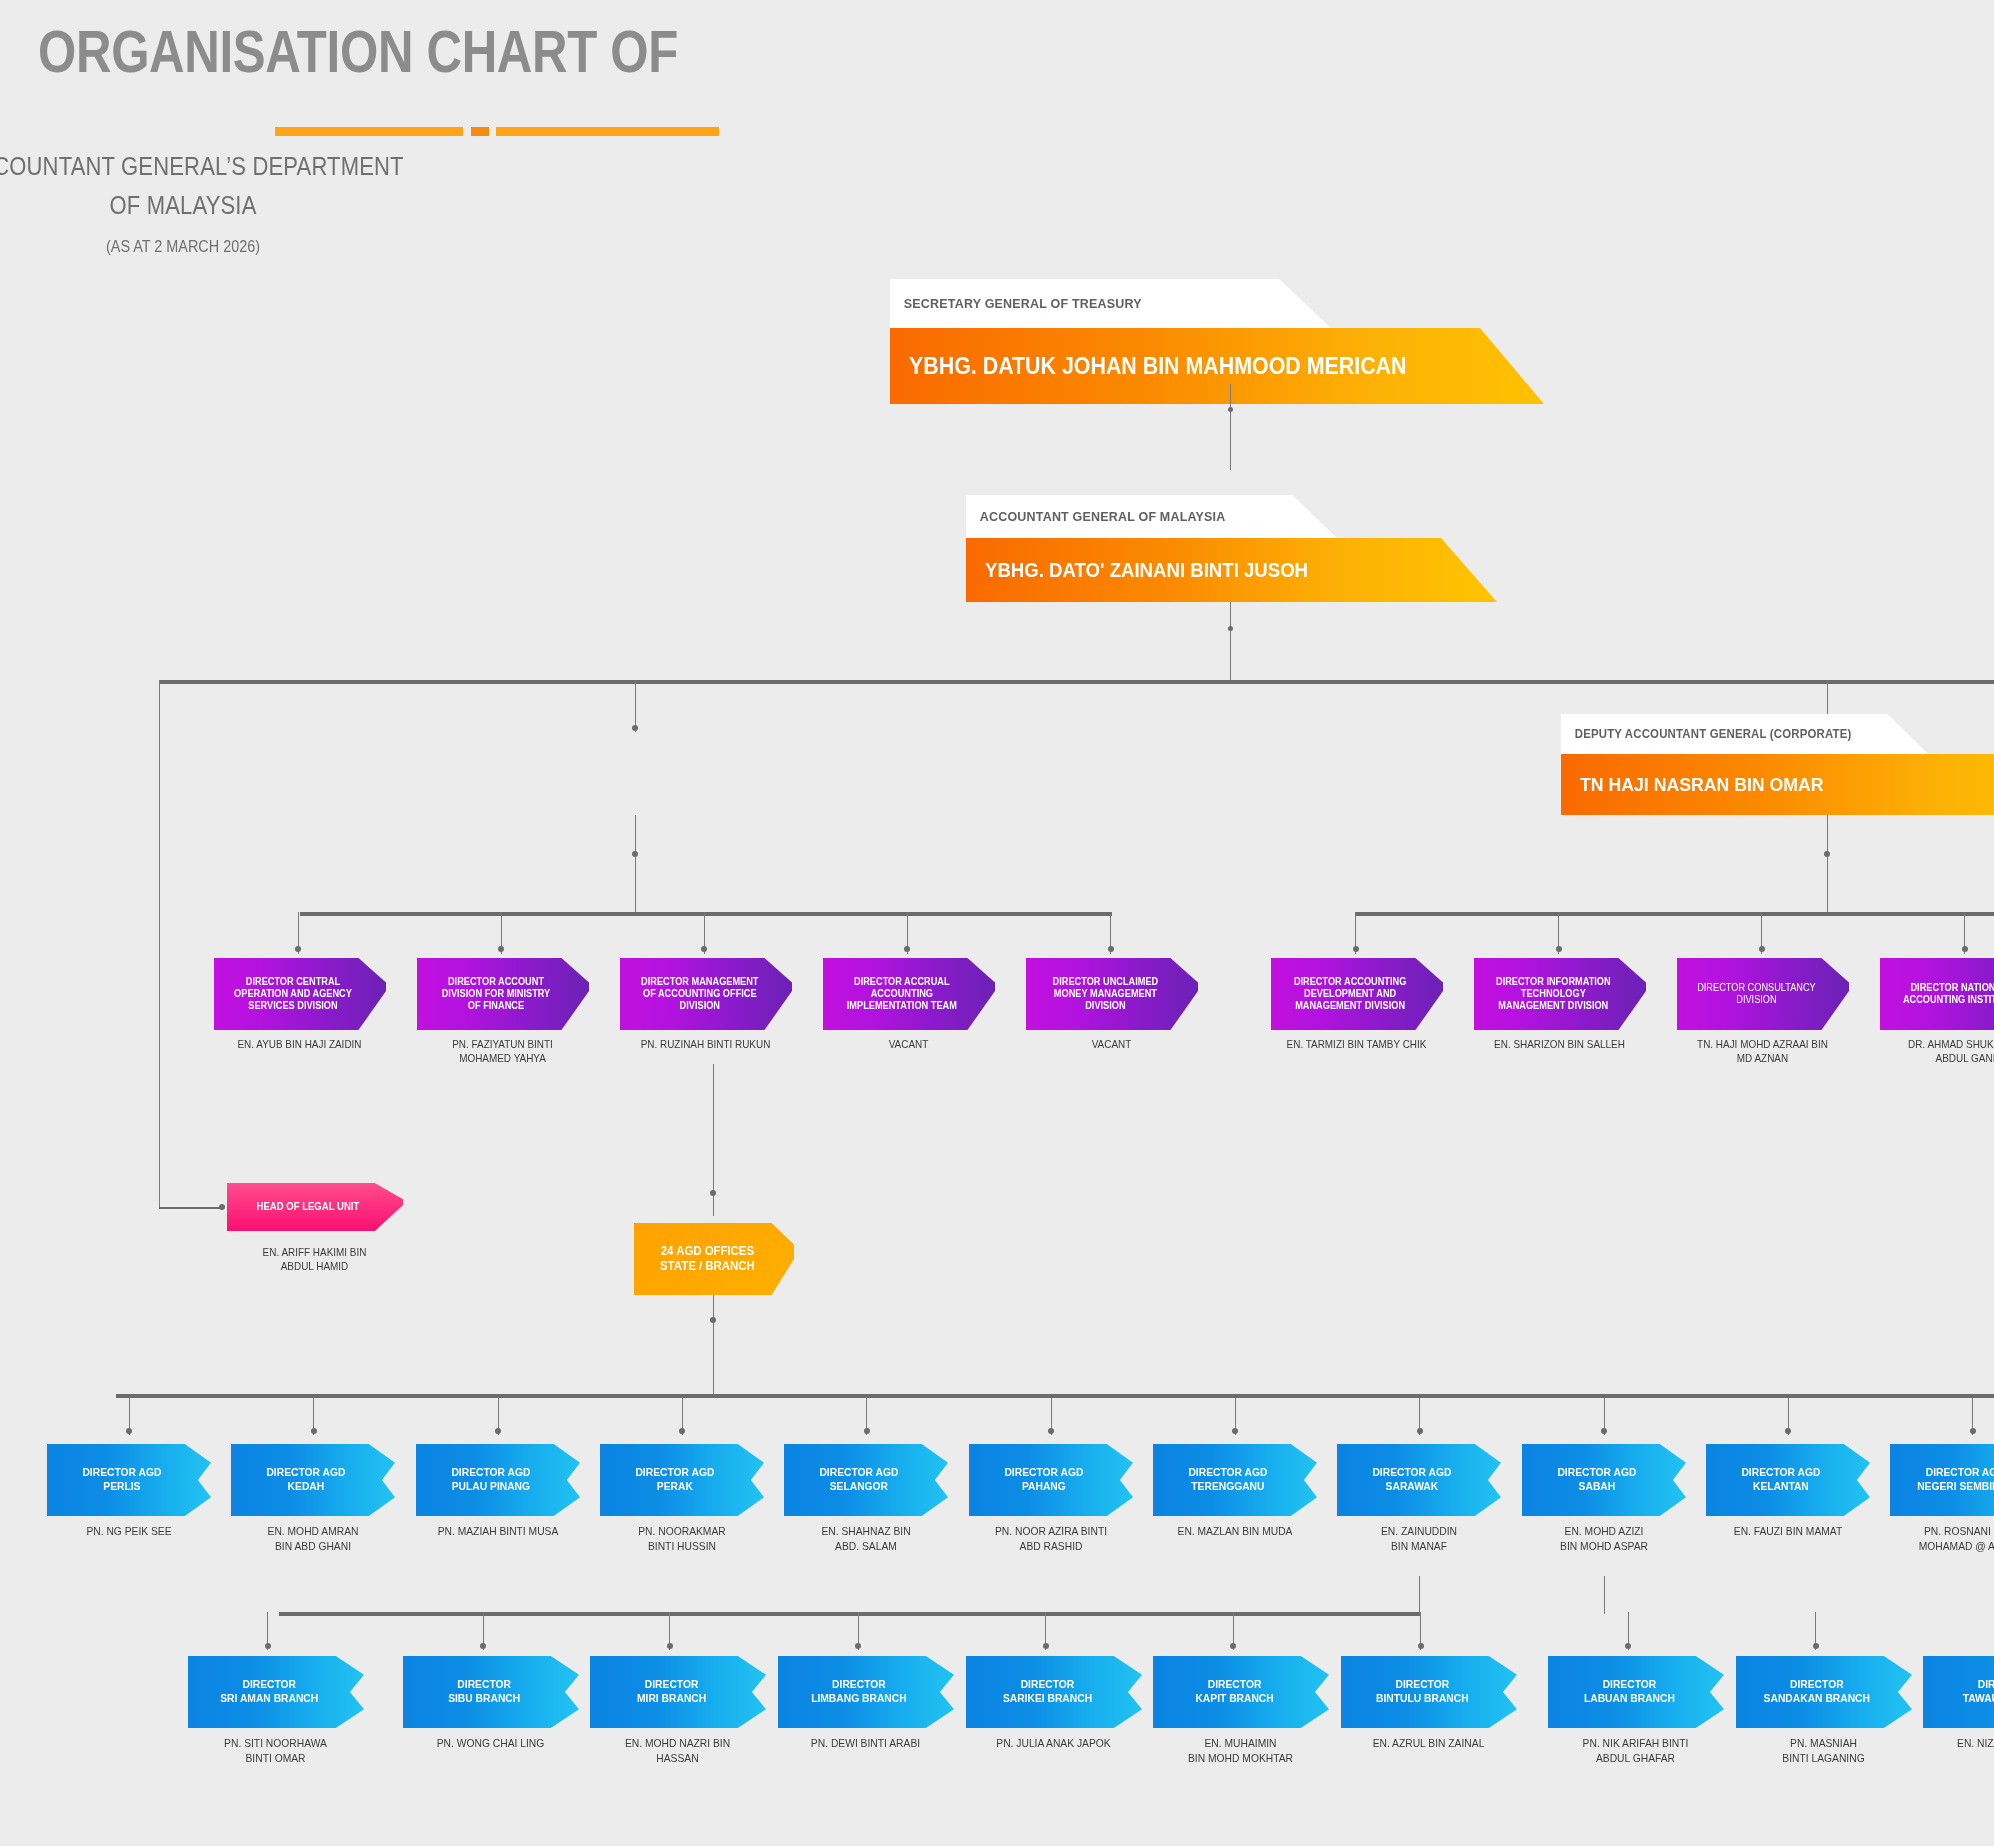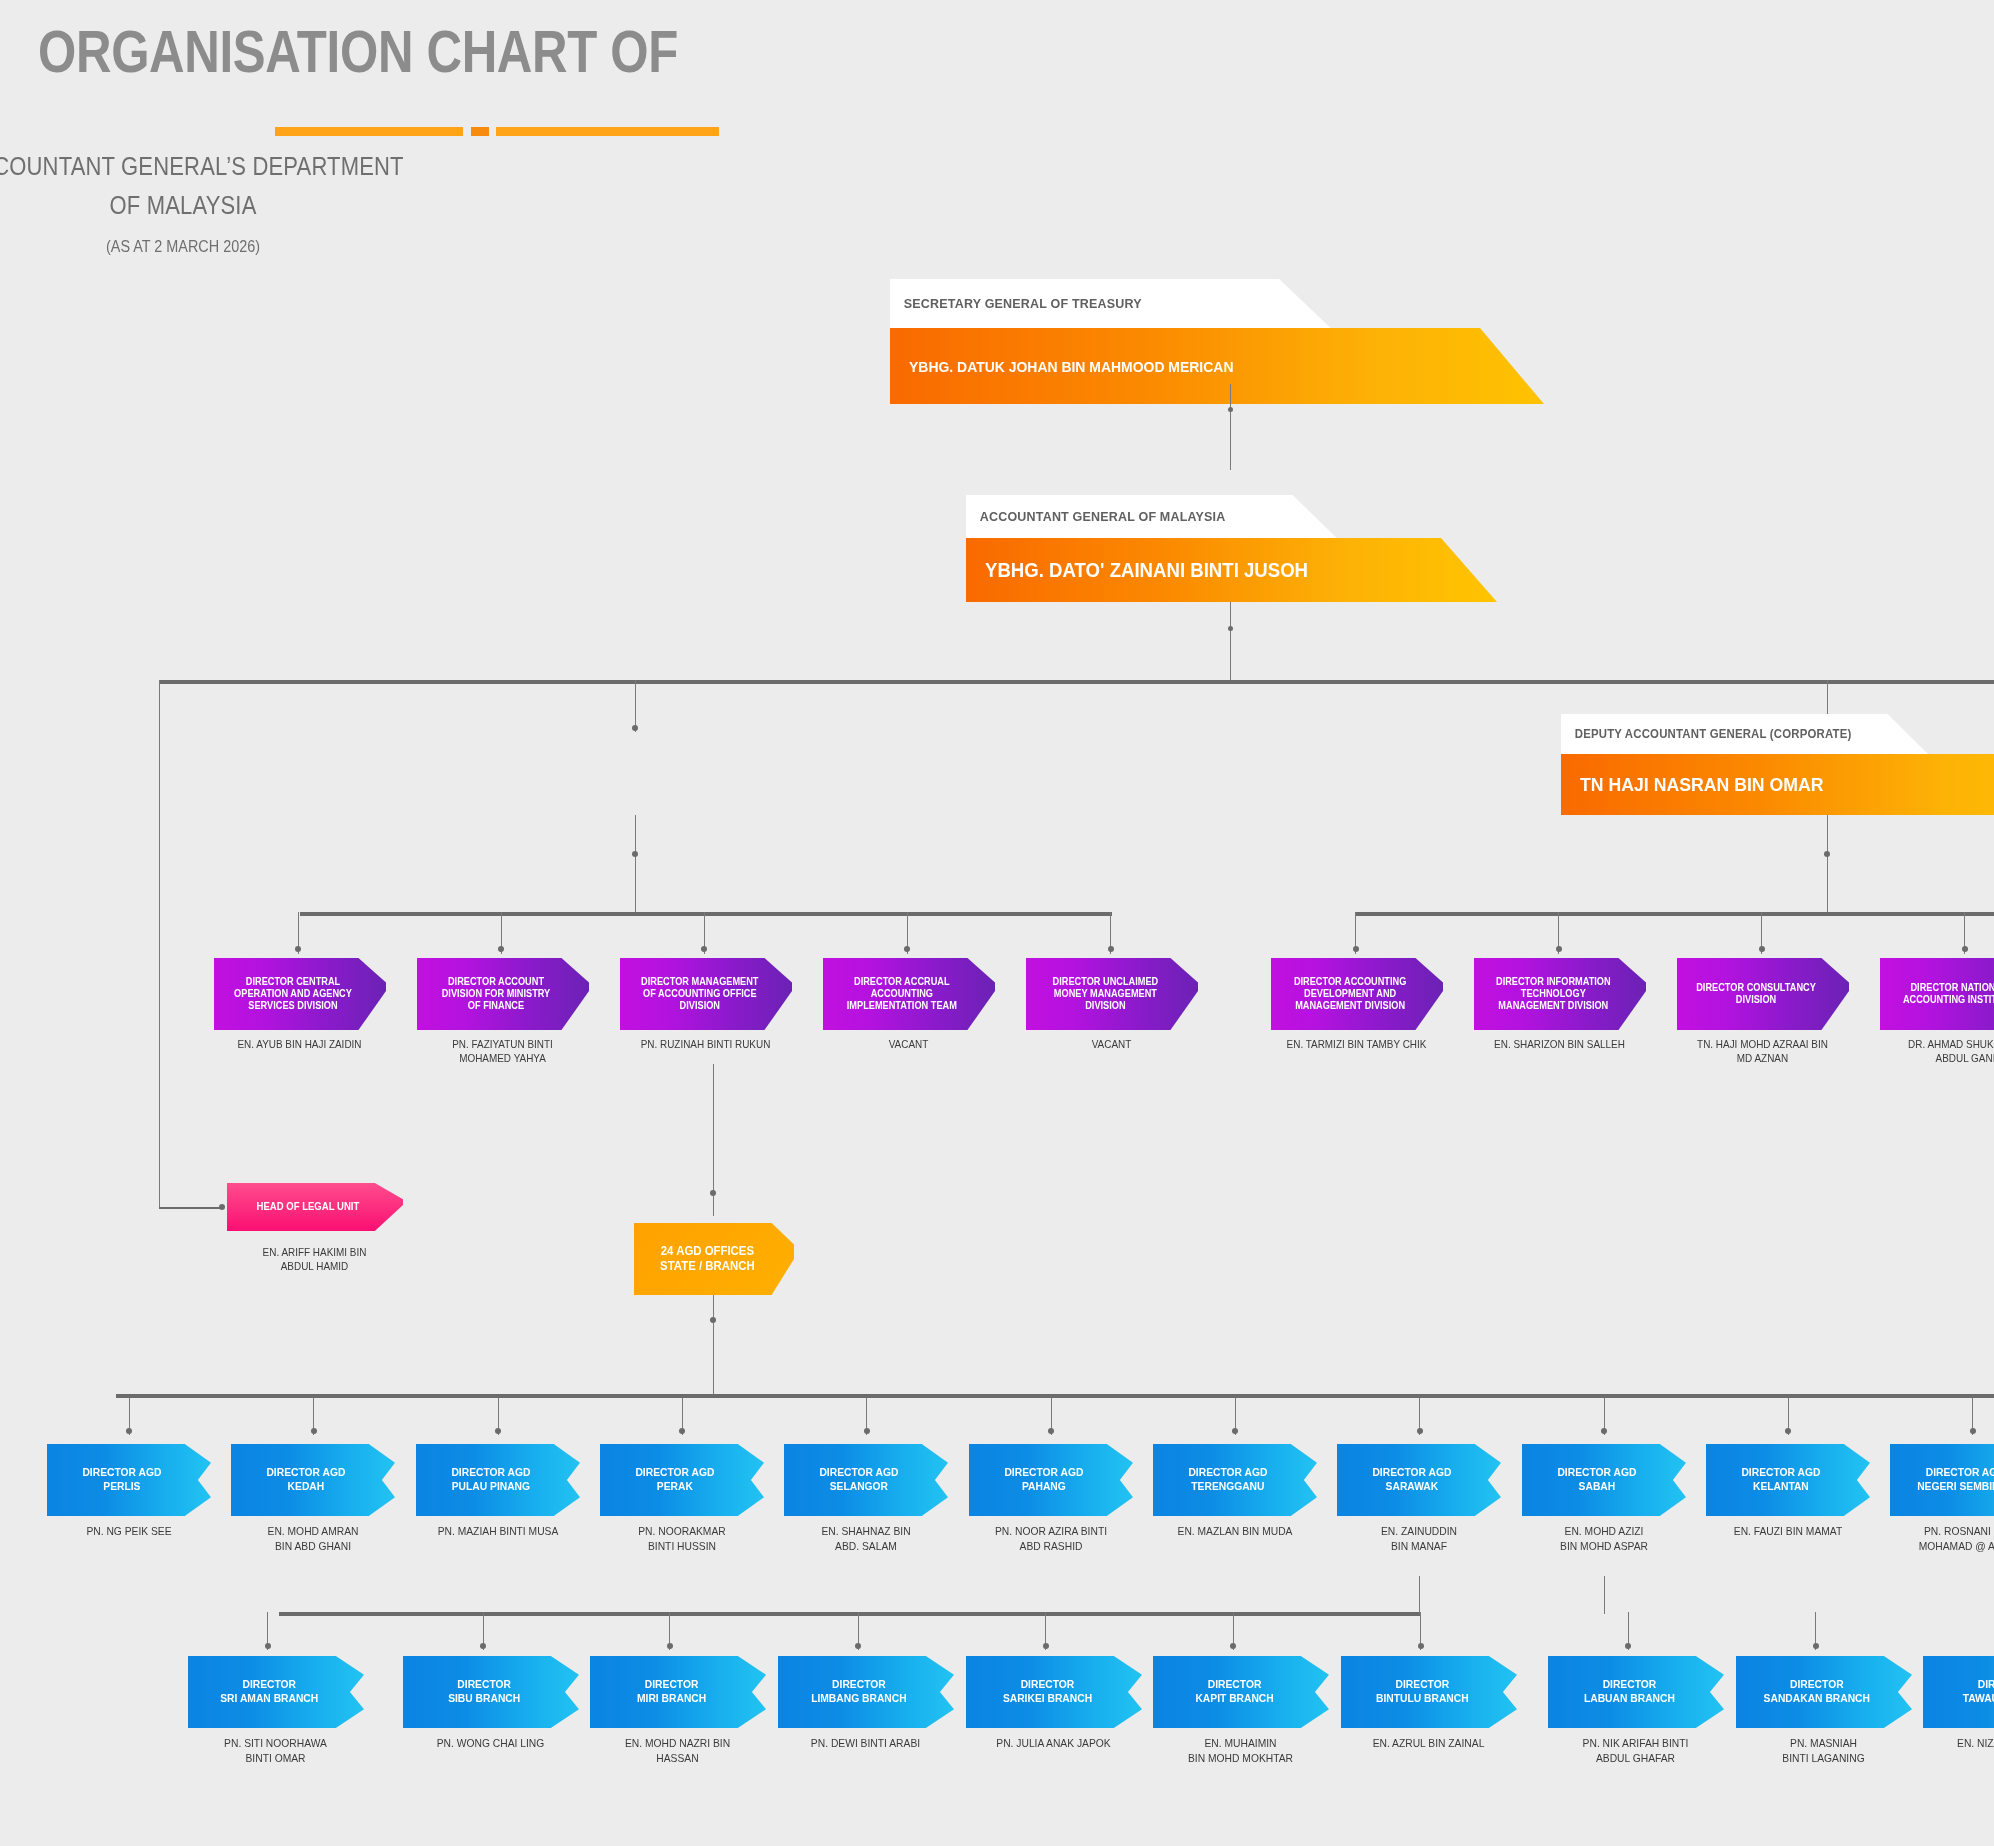--- a/index.html
+++ b/index.html
@@ -87,21 +87,21 @@
     <div class="hdr-rule-a"></div>
     <div class="hdr-rule-dot"></div>
     <div class="hdr-rule-b"></div>
   </div>
   <div class="hdr-sub1">ACCOUNTANT GENERAL’S DEPARTMENT</div>
   <div class="hdr-sub2">OF MALAYSIA</div>
   <div class="hdr-date">(AS AT 2 MARCH 2026)</div>
 
   <div class="exec" style="left:890px; top:279px; width:678px;">
     <div class="tag" style="height:49px; width:479px; clip-path:polygon(0 0, 423px 0, 479px 49px, 0 49px);">SECRETARY GENERAL OF TREASURY</div>
-    <div class="bar" style="height:76px; width:678px; font-size:15px;
+    <div class="bar" style="height:76px; width:678px; font-size:23px;
          clip-path:polygon(0 0, 590px 0, 654px 76px, 0 76px);">
       <span>YBHG. DATUK JOHAN BIN MAHMOOD MERICAN</span>
     </div>
   </div>
   <div class="vline-thin" style="left:1230px; top:384px; height:86px;"></div>
   <div class="dot" style="left:1228px; top:407px; width:5.2px; height:5.2px;"></div>
 
   <div class="exec" style="left:966px; top:495px; width:527px;">
     <div class="tag" style="height:43px; width:403px; clip-path:polygon(0 0, 355px 0, 403px 43px, 0 43px);">ACCOUNTANT GENERAL OF MALAYSIA</div>
     <div class="bar" style="height:64px; width:531px; font-size:20px;
@@ -223,21 +223,21 @@
 DEVELOPMENT AND
 MANAGEMENT DIVISION</div>
       </div>
       <div class="cap" style="left: 1257px; top: 1037px; width: 199px; font-size: 10.8px;">EN. TARMIZI BIN TAMBY CHIK</div>
       <div class="chev purple" style="left: 1474px; top: 958px; width: 172px; height: 72px; font-size: 10px; font-weight: 700;">
         <div class="txt">DIRECTOR INFORMATION
 TECHNOLOGY
 MANAGEMENT DIVISION</div>
       </div>
       <div class="cap" style="left: 1460px; top: 1037px; width: 199px; font-size: 10.8px;">EN. SHARIZON BIN SALLEH</div>
-      <div class="chev purple" style="left: 1677px; top: 958px; width: 172px; height: 72px; font-size: 10px; font-weight: 700;">
+      <div class="chev purple" style="left: 1677px; top: 958px; width: 172px; height: 72px; font-size: 10px; font-weight: 400;">
         <div class="txt">DIRECTOR CONSULTANCY
 DIVISION</div>
       </div>
       <div class="cap" style="left: 1663px; top: 1037px; width: 199px; font-size: 10.8px;">TN. HAJI MOHD AZRAAI BIN
 MD AZNAN</div>
       <div class="chev purple" style="left: 1880px; top: 958px; width: 172px; height: 72px; font-size: 10px; font-weight: 700;">
         <div class="txt">DIRECTOR NATIONAL
 ACCOUNTING INSTITUTE</div>
       </div>
       <div class="cap" style="left: 1866px; top: 1037px; width: 199px; font-size: 10.8px;">DR. AHMAD SHUKRI BIN

